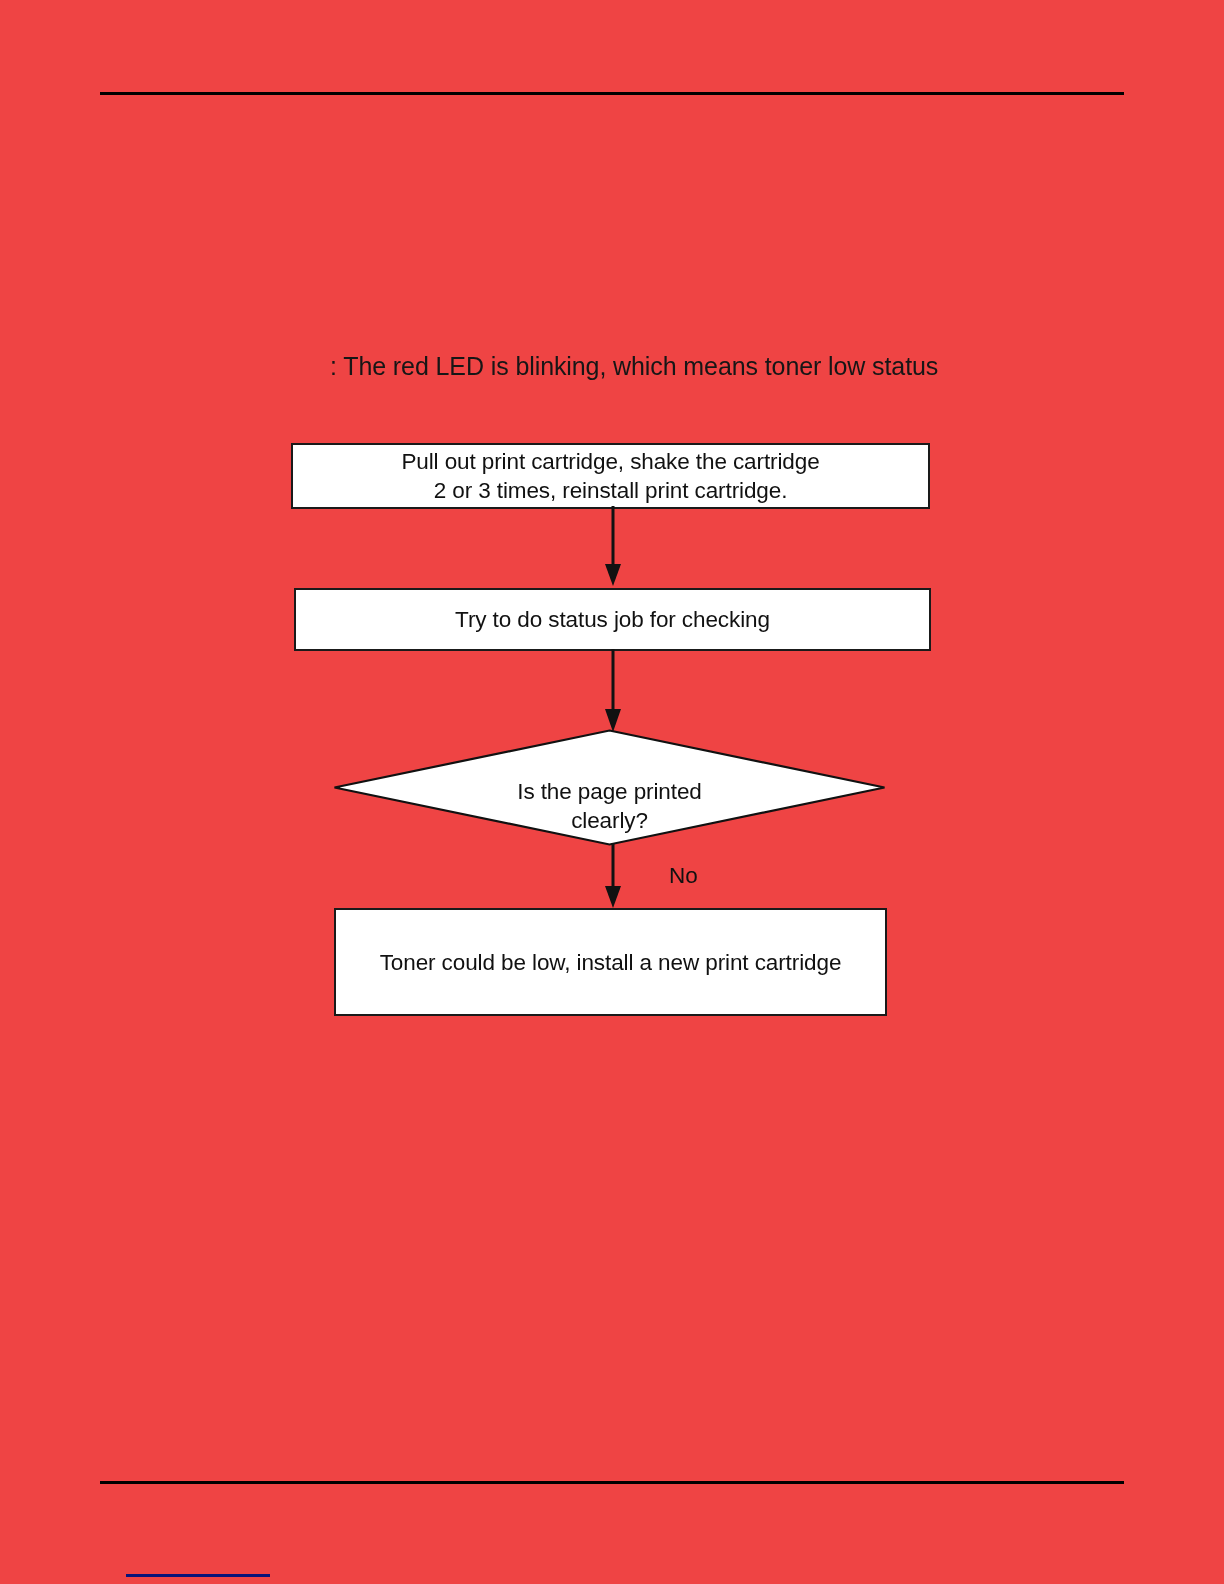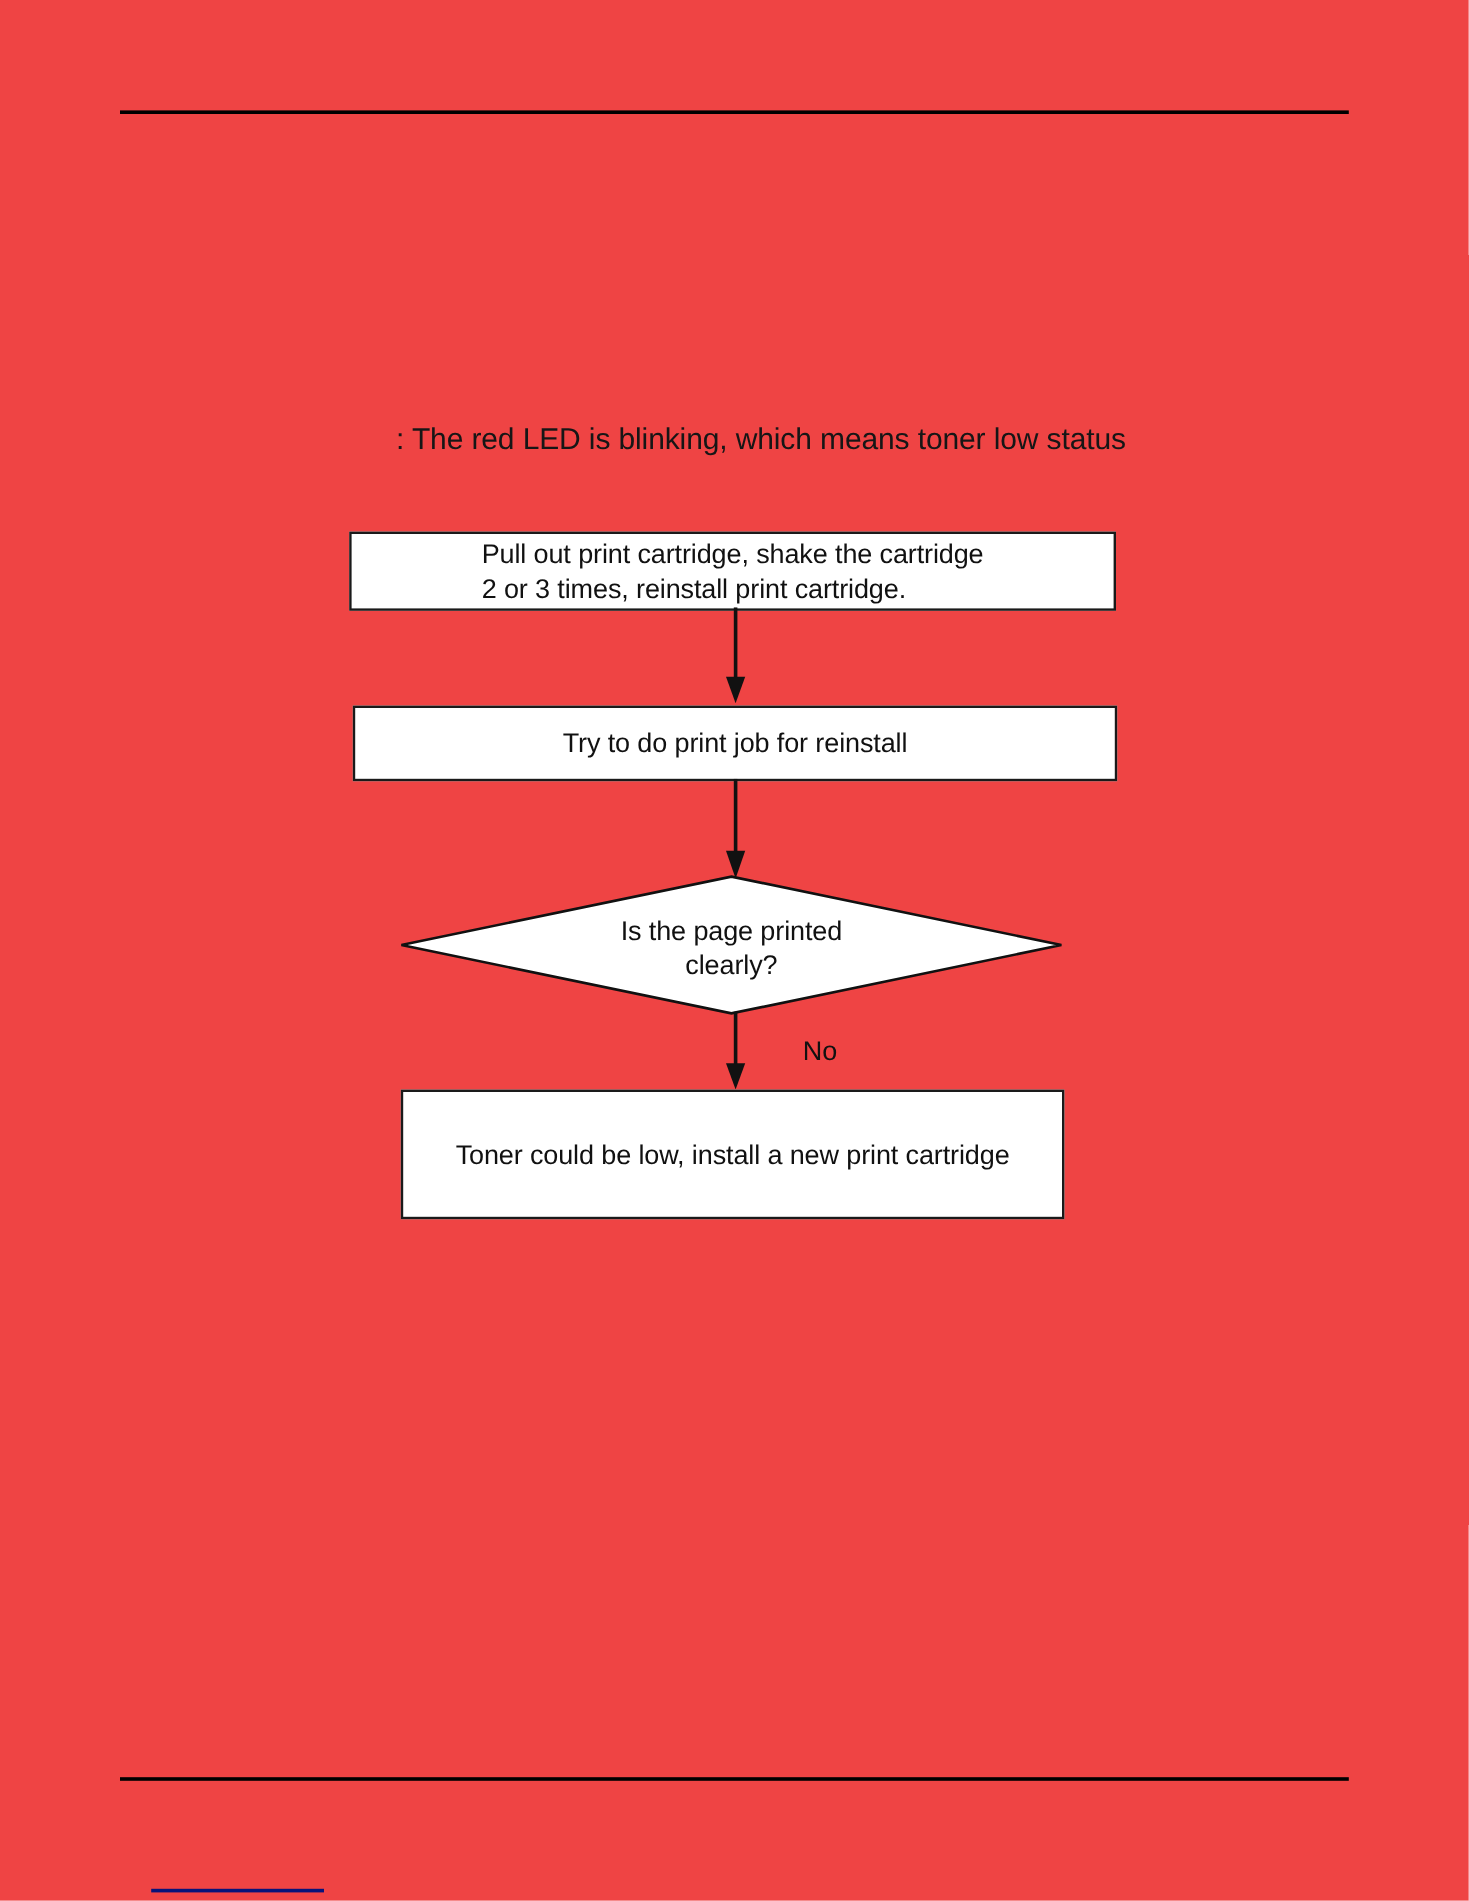--- a/index.html
+++ b/index.html
@@ -63,20 +63,21 @@
 
   
   .flow-box {
     position: absolute;
     box-sizing: border-box;
     border: 2.5px solid #1a1a1a;
     background: #ffffff;
     display: flex;
     align-items: center;
     justify-content: center;
+    text-align: center;
     font-size: 22.5px;
     line-height: 29px;
     letter-spacing: -0.1px;
     color: #111111;
     padding: 0 10px;
   }
 
   #box-shake {
     left: 291px;
     top: 443px;
@@ -109,21 +110,21 @@
   }
   #decision-clear svg {
     position: absolute;
     left: 0;
     top: 0;
     display: block;
   }
   #decision-clear .diamond-label {
     position: absolute;
     left: 0;
-    top: 0;
+    top: 16px;
     width: 553px;
     height: 117px;
     display: flex;
     align-items: center;
     justify-content: center;
     text-align: center;
     font-size: 22.5px;
     line-height: 29px;
     letter-spacing: -0.1px;
     color: #111111;
@@ -173,21 +174,21 @@
     </div>
 
     <div id="conn-shake-to-print" class="connector">
       <svg width="20" height="82" viewBox="0 0 20 82">
         <line x1="10" y1="0" x2="10" y2="64" stroke="#111111" stroke-width="3"></line>
         <polygon points="10,80 2,58 18,58" fill="#111111"></polygon>
       </svg>
     </div>
 
     <div id="box-printjob" class="flow-box">
-      <span class="box-text">Try to do print job for reinstall</span>
+      <span class="box-text">Try to do status job for checking</span>
     </div>
 
     <div id="conn-print-to-decision" class="connector">
       <svg width="20" height="85" viewBox="0 0 20 85">
         <line x1="10" y1="0" x2="10" y2="66" stroke="#111111" stroke-width="3"></line>
         <polygon points="10,83 2,60 18,60" fill="#111111"></polygon>
       </svg>
     </div>
 
     <div id="decision-clear">

